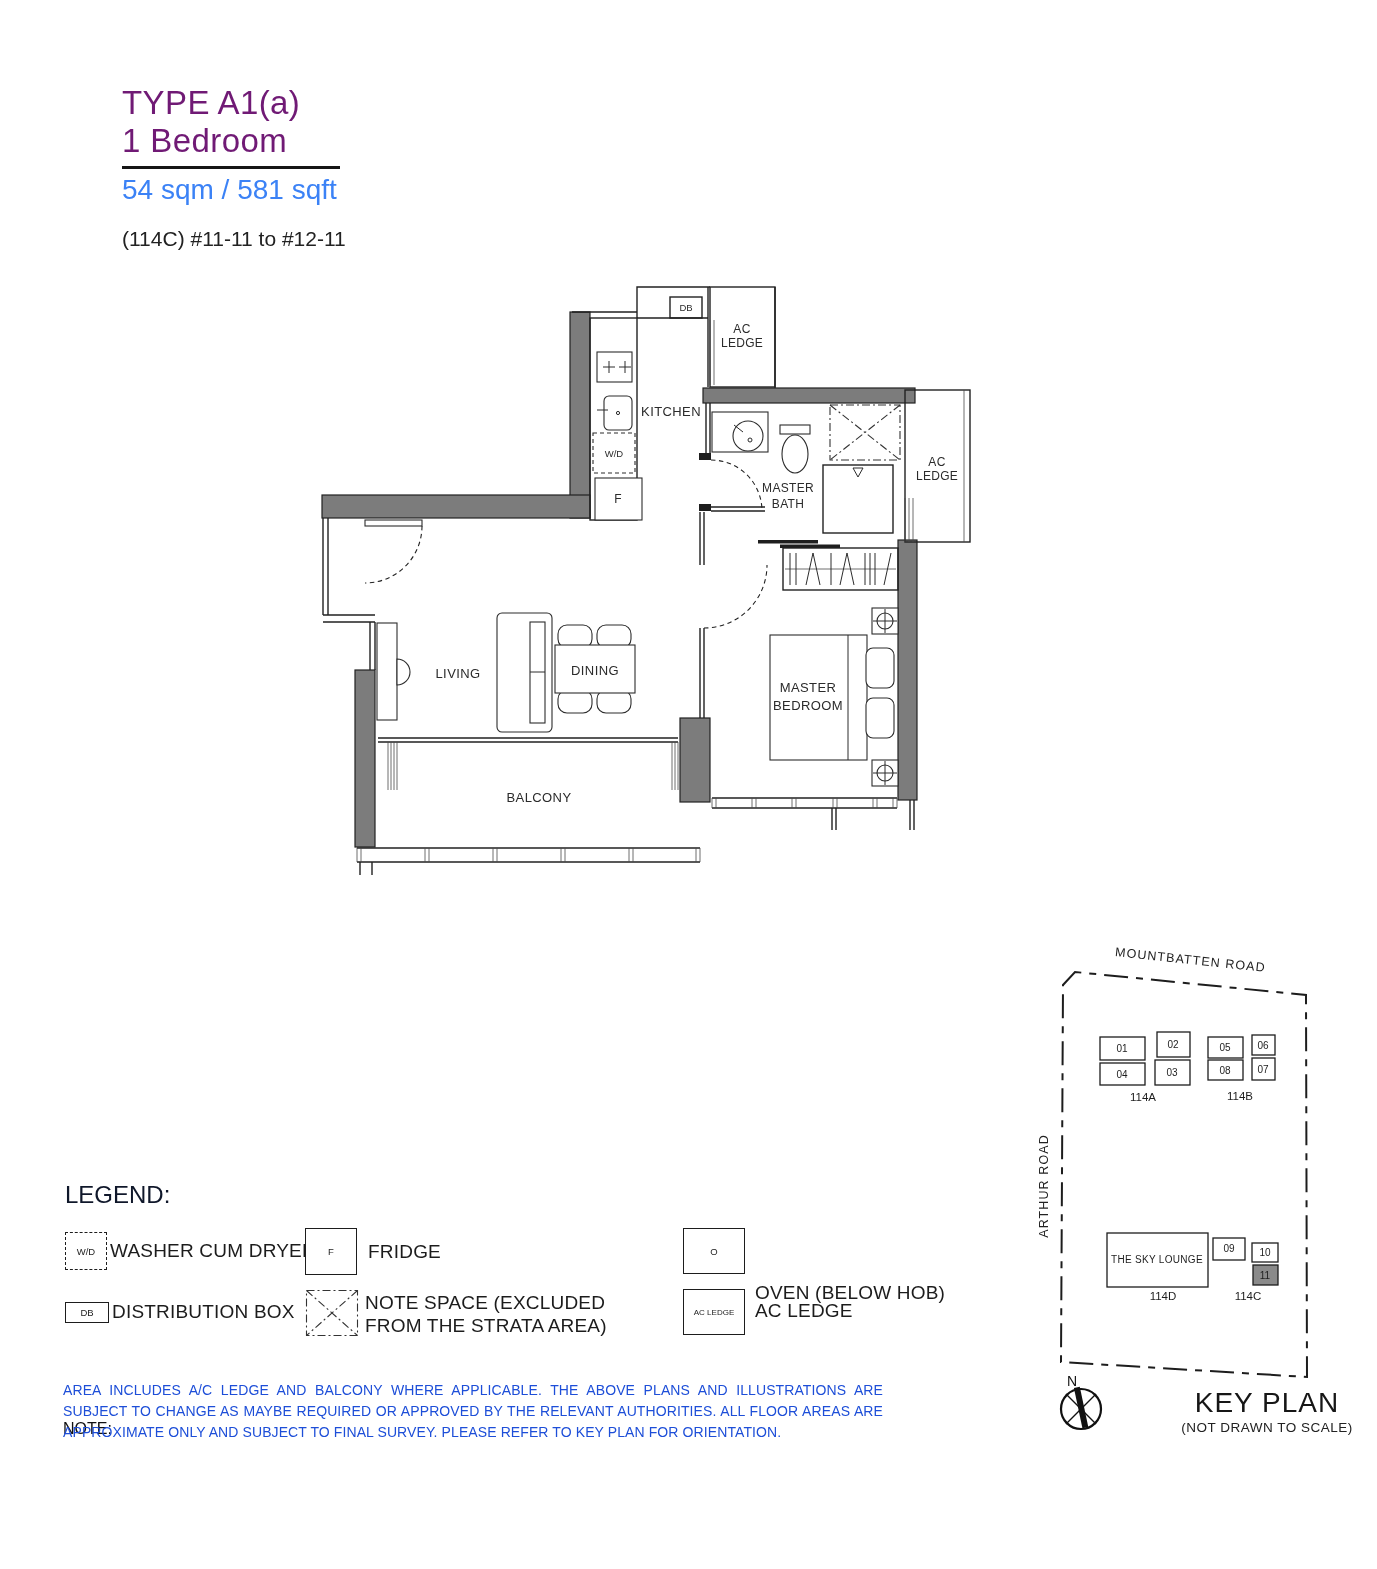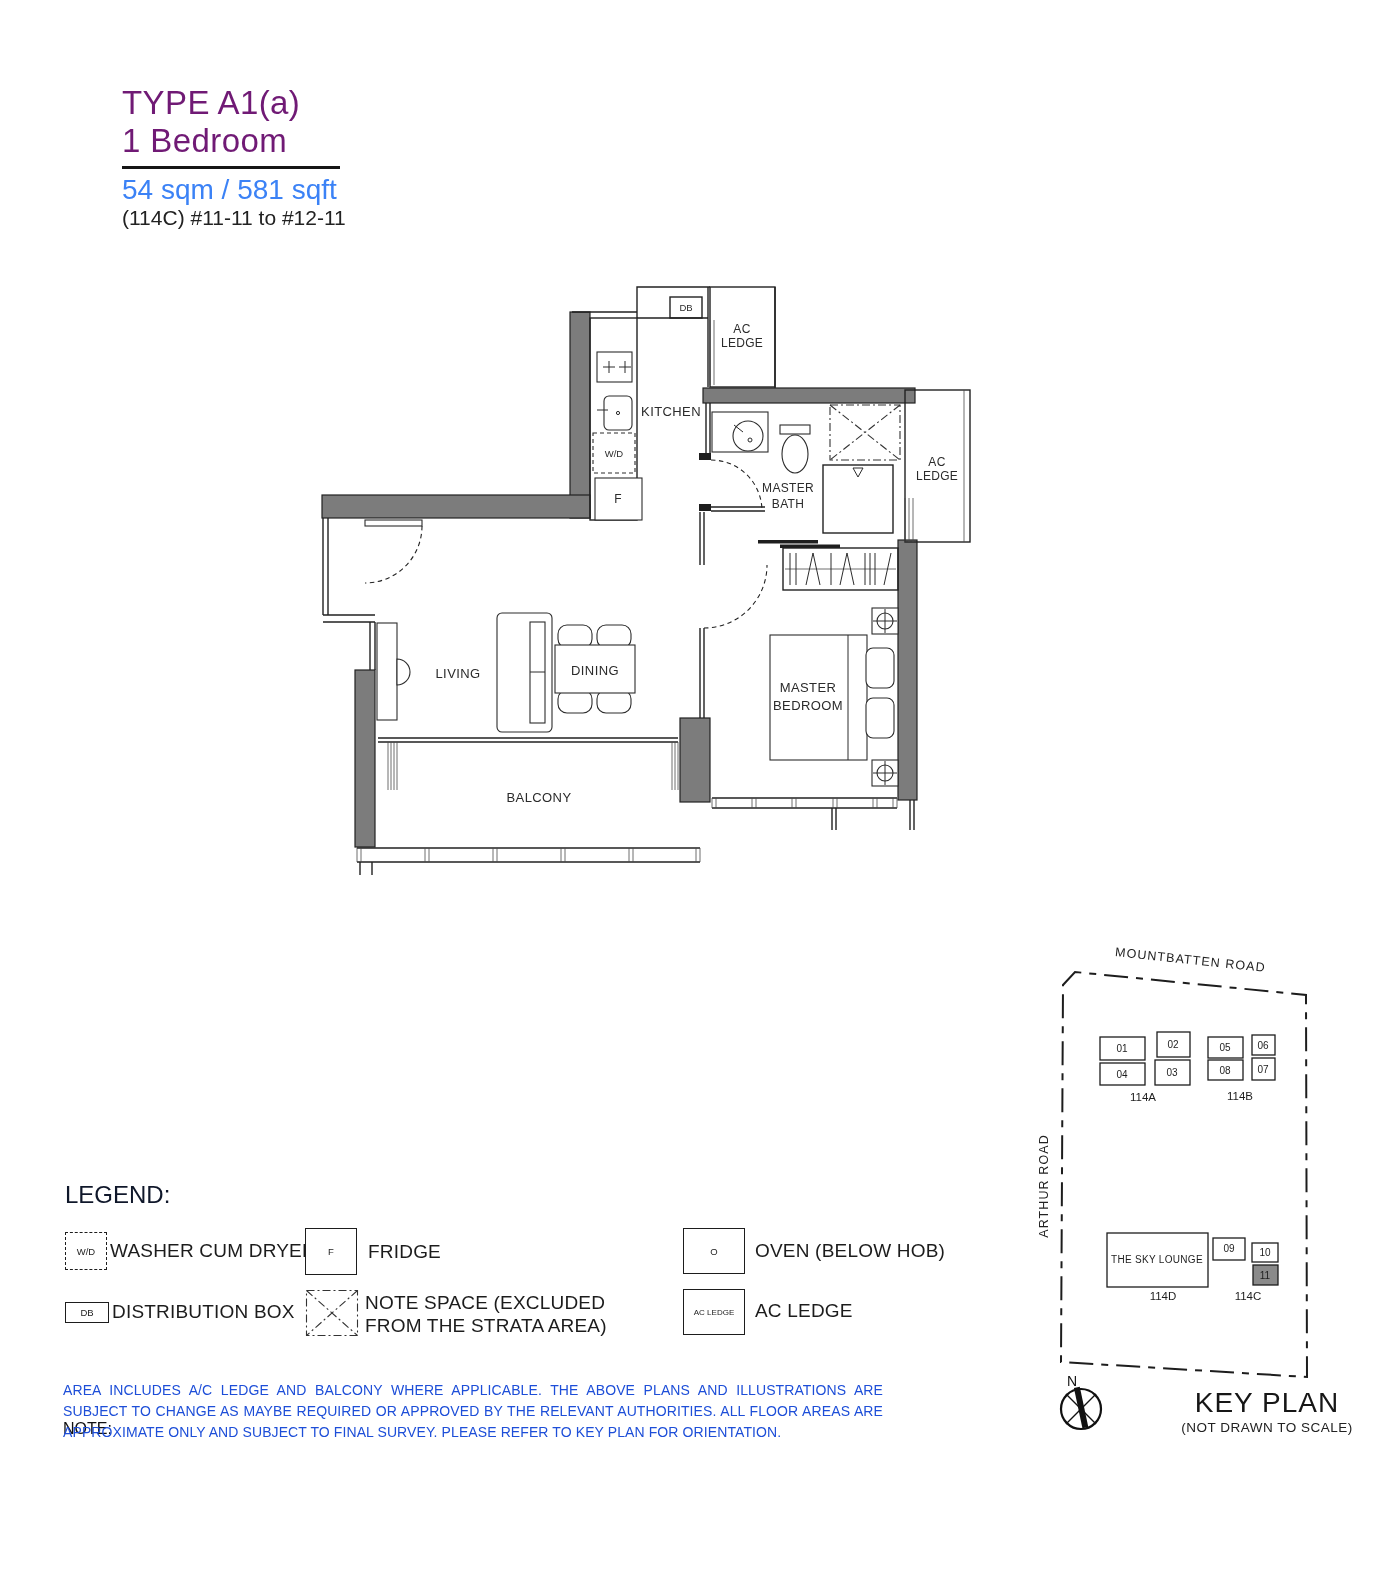--- a/index.html
+++ b/index.html
@@ -4,21 +4,21 @@
 <style>
   html,body{margin:0;padding:0}
   body{width:1377px;height:1569px;background:#fff;position:relative;
        font-family:"Liberation Sans",sans-serif;color:#1c1c1c;overflow:hidden}
   .abs{position:absolute}
   
   #hdr{left:122px;top:84px}
   .h-title{font-size:33px;line-height:1.14;letter-spacing:.4px;color:#701a75}
   .h-rule{width:218px;height:3px;background:#161616;margin:7px 0 5px 0}
   .h-area{font-size:28px;color:#3b82f6}
-  .h-units{font-size:21px;color:#222;}
+  .h-units{font-size:21px;color:#222;margin-top:21px}
   
   svg text{font-family:"Liberation Sans",sans-serif;fill:#2b2b2b}
   .wall{fill:#7c7c7c;stroke:#222;stroke-width:1.2}
   .ln{fill:none;stroke:#222;stroke-width:1.4}
   .thin{fill:none;stroke:#4a4a4a;stroke-width:.8}
   .fx{fill:#fff;stroke:#2c2c2c;stroke-width:1.1}
   .fxl{fill:none;stroke:#2c2c2c;stroke-width:1}
   .blk{fill:#1e1e1e;stroke:none}
   .dash{stroke-dasharray:4.5 3.5;stroke-width:1.1}
   .dashbox{stroke-dasharray:4 3}
@@ -184,21 +184,21 @@
 <div class="lglabel" style="left:110px;top:1240px">WASHER CUM DRYER</div>
 
 <div class="lgbox solidbx" style="left:305px;top:1228px;width:50px;height:45px">
   <span>F</span>
   </div>
 <div class="lglabel" style="left:368px;top:1241px">FRIDGE</div>
 
 <div class="lgbox solidbx" style="left:683px;top:1228px;width:60px;height:44px">
   <span>O</span>
   </div>
-<div class="lglabel" style="left:755px;top:1240px">OVEN (BELOW HOB)</div>
+<div class="lglabel" style="left:755px;top:1282px">OVEN (BELOW HOB)</div>
 
 <div class="lgbox solidbx" style="left:65px;top:1302px;width:42px;height:19px">
   <span>DB</span>
   </div>
 <div class="lglabel" style="left:112px;top:1301px">DISTRIBUTION BOX</div>
 
 <svg class="abs" style="left:305px;top:1289px" width="54" height="48" viewBox="0 0 54 48">
   <g class="voidg">
       <rect x="1.5" y="1.5" width="51" height="45"></rect>
   <path d="M1.5,1.5 L52.5,46.5 M52.5,1.5 L1.5,46.5"></path>

